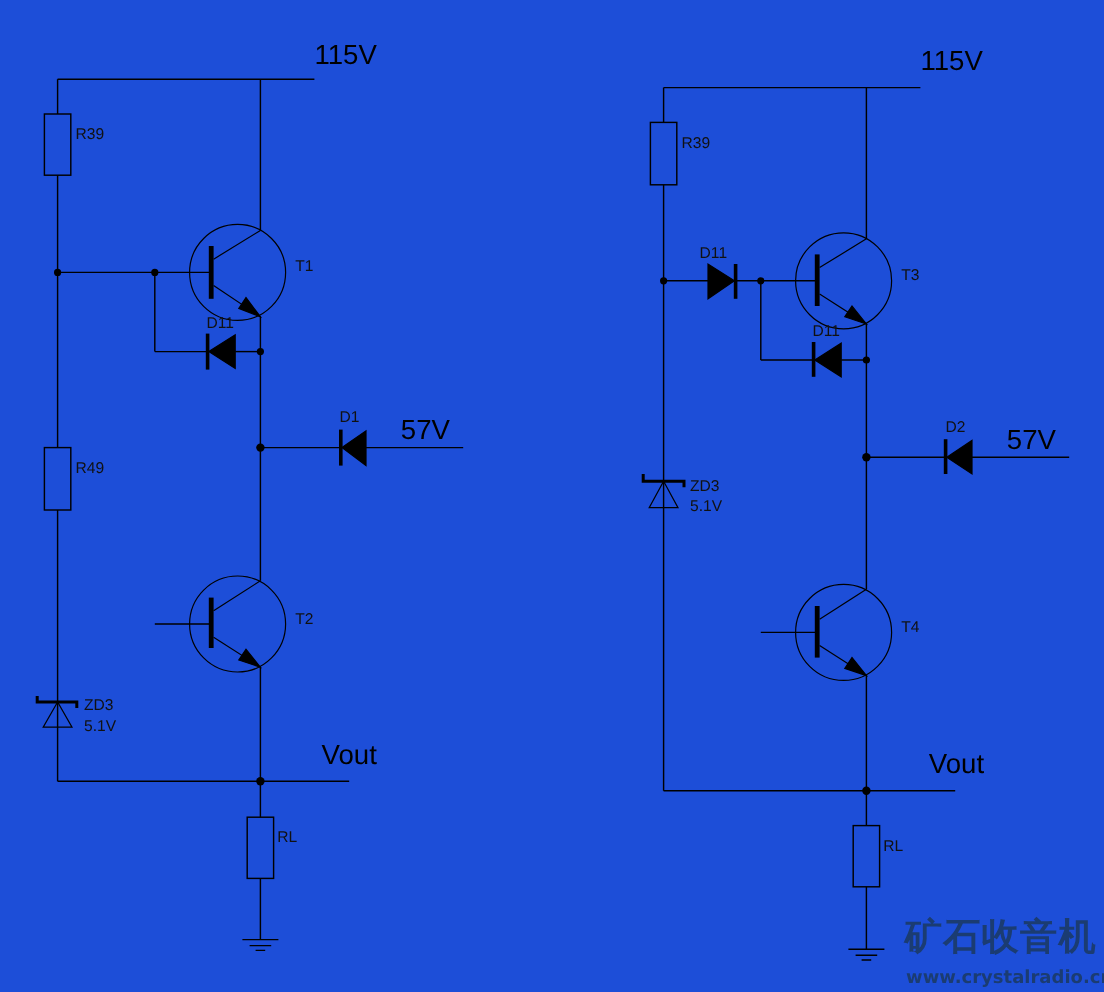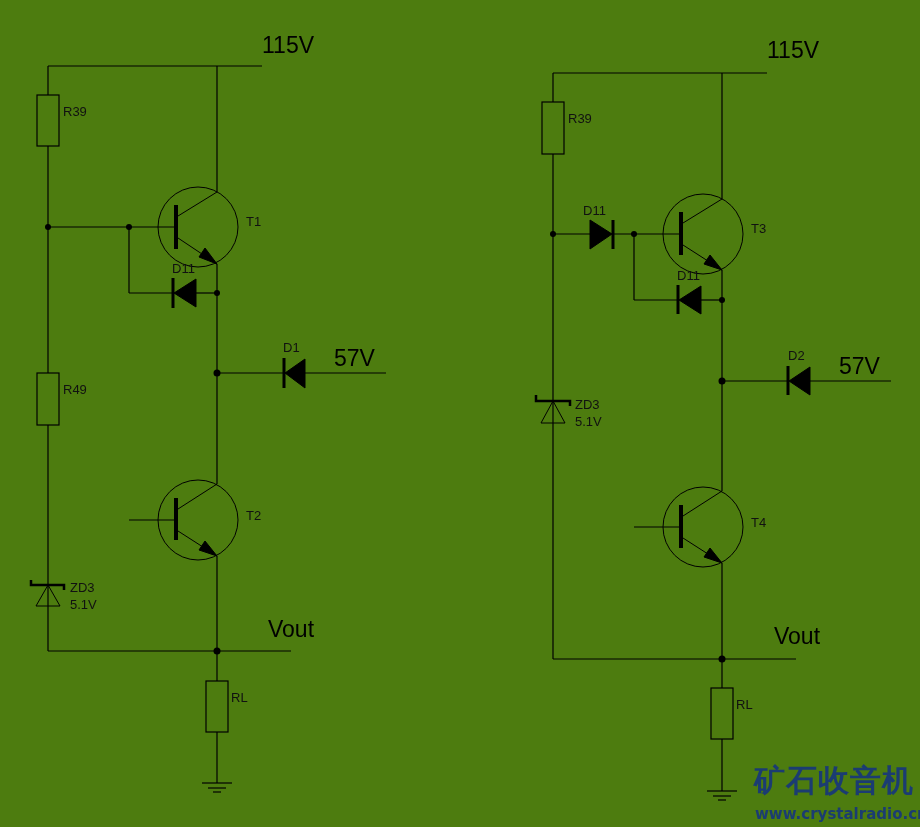--- a/index.html
+++ b/index.html
@@ -1,16 +1,16 @@
 <!DOCTYPE html>
 <html><head>
 <meta charset="utf-8">
 <style>
   html, body { margin: 0; padding: 0; background: #fefefe; }
-  #canvas { position: relative; width: 920px; height: 827px; background: #4d7c0f; overflow: hidden; }
+  #canvas { position: relative; width: 920px; height: 827px; background: #1d4ed8; overflow: hidden; }
   svg { position: absolute; left: 0; top: 0; }
   .w { stroke: #000; stroke-width: 1.2; fill: none; }
   .thin { stroke: #000; stroke-width: 1; fill: none; }
   .bar { stroke: #000; stroke-width: 4; fill: none; }
   .fillb { fill: #000; stroke: #000; stroke-width: 1; }
   .dot { fill: #000; }
   .lbl { font-family: "Liberation Sans", sans-serif; font-size: 13px; fill: #111; }
   .big { font-family: "Liberation Sans", sans-serif; font-size: 23px; fill: #000; }
   .wm1 { font-family: "DejaVu Sans", sans-serif; font-size: 31px; font-weight: bold; fill: #1b3c72; letter-spacing: 1px; }
   .wm2 { font-family: "DejaVu Sans", sans-serif; font-size: 15px; font-weight: bold; fill: #1b3c72; }

